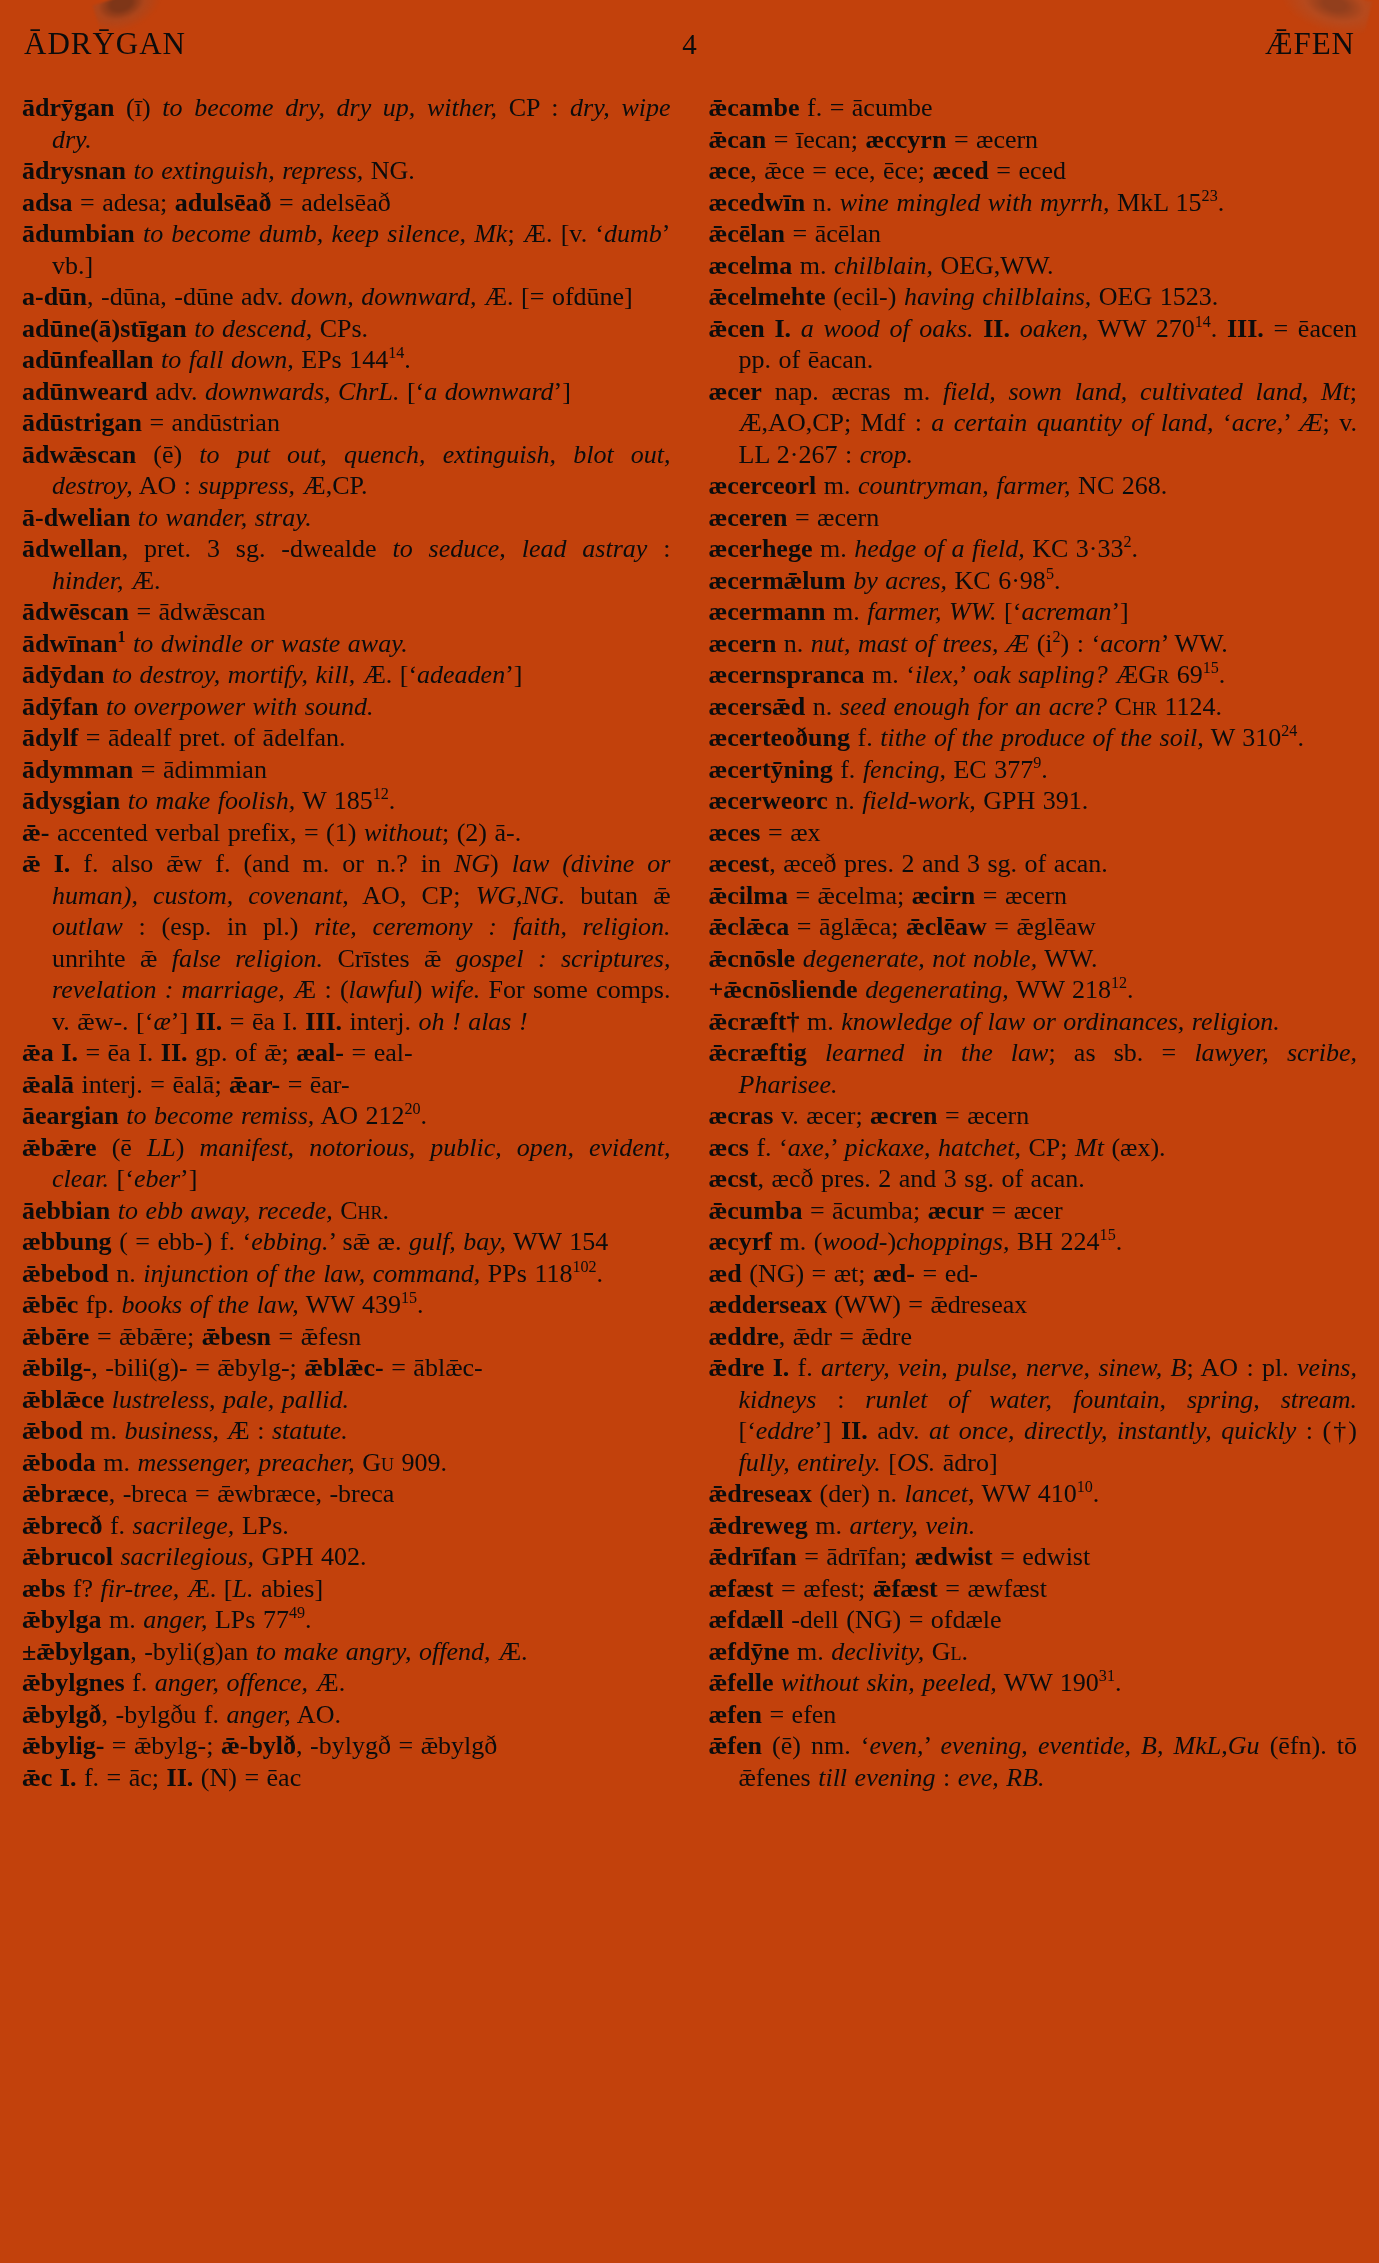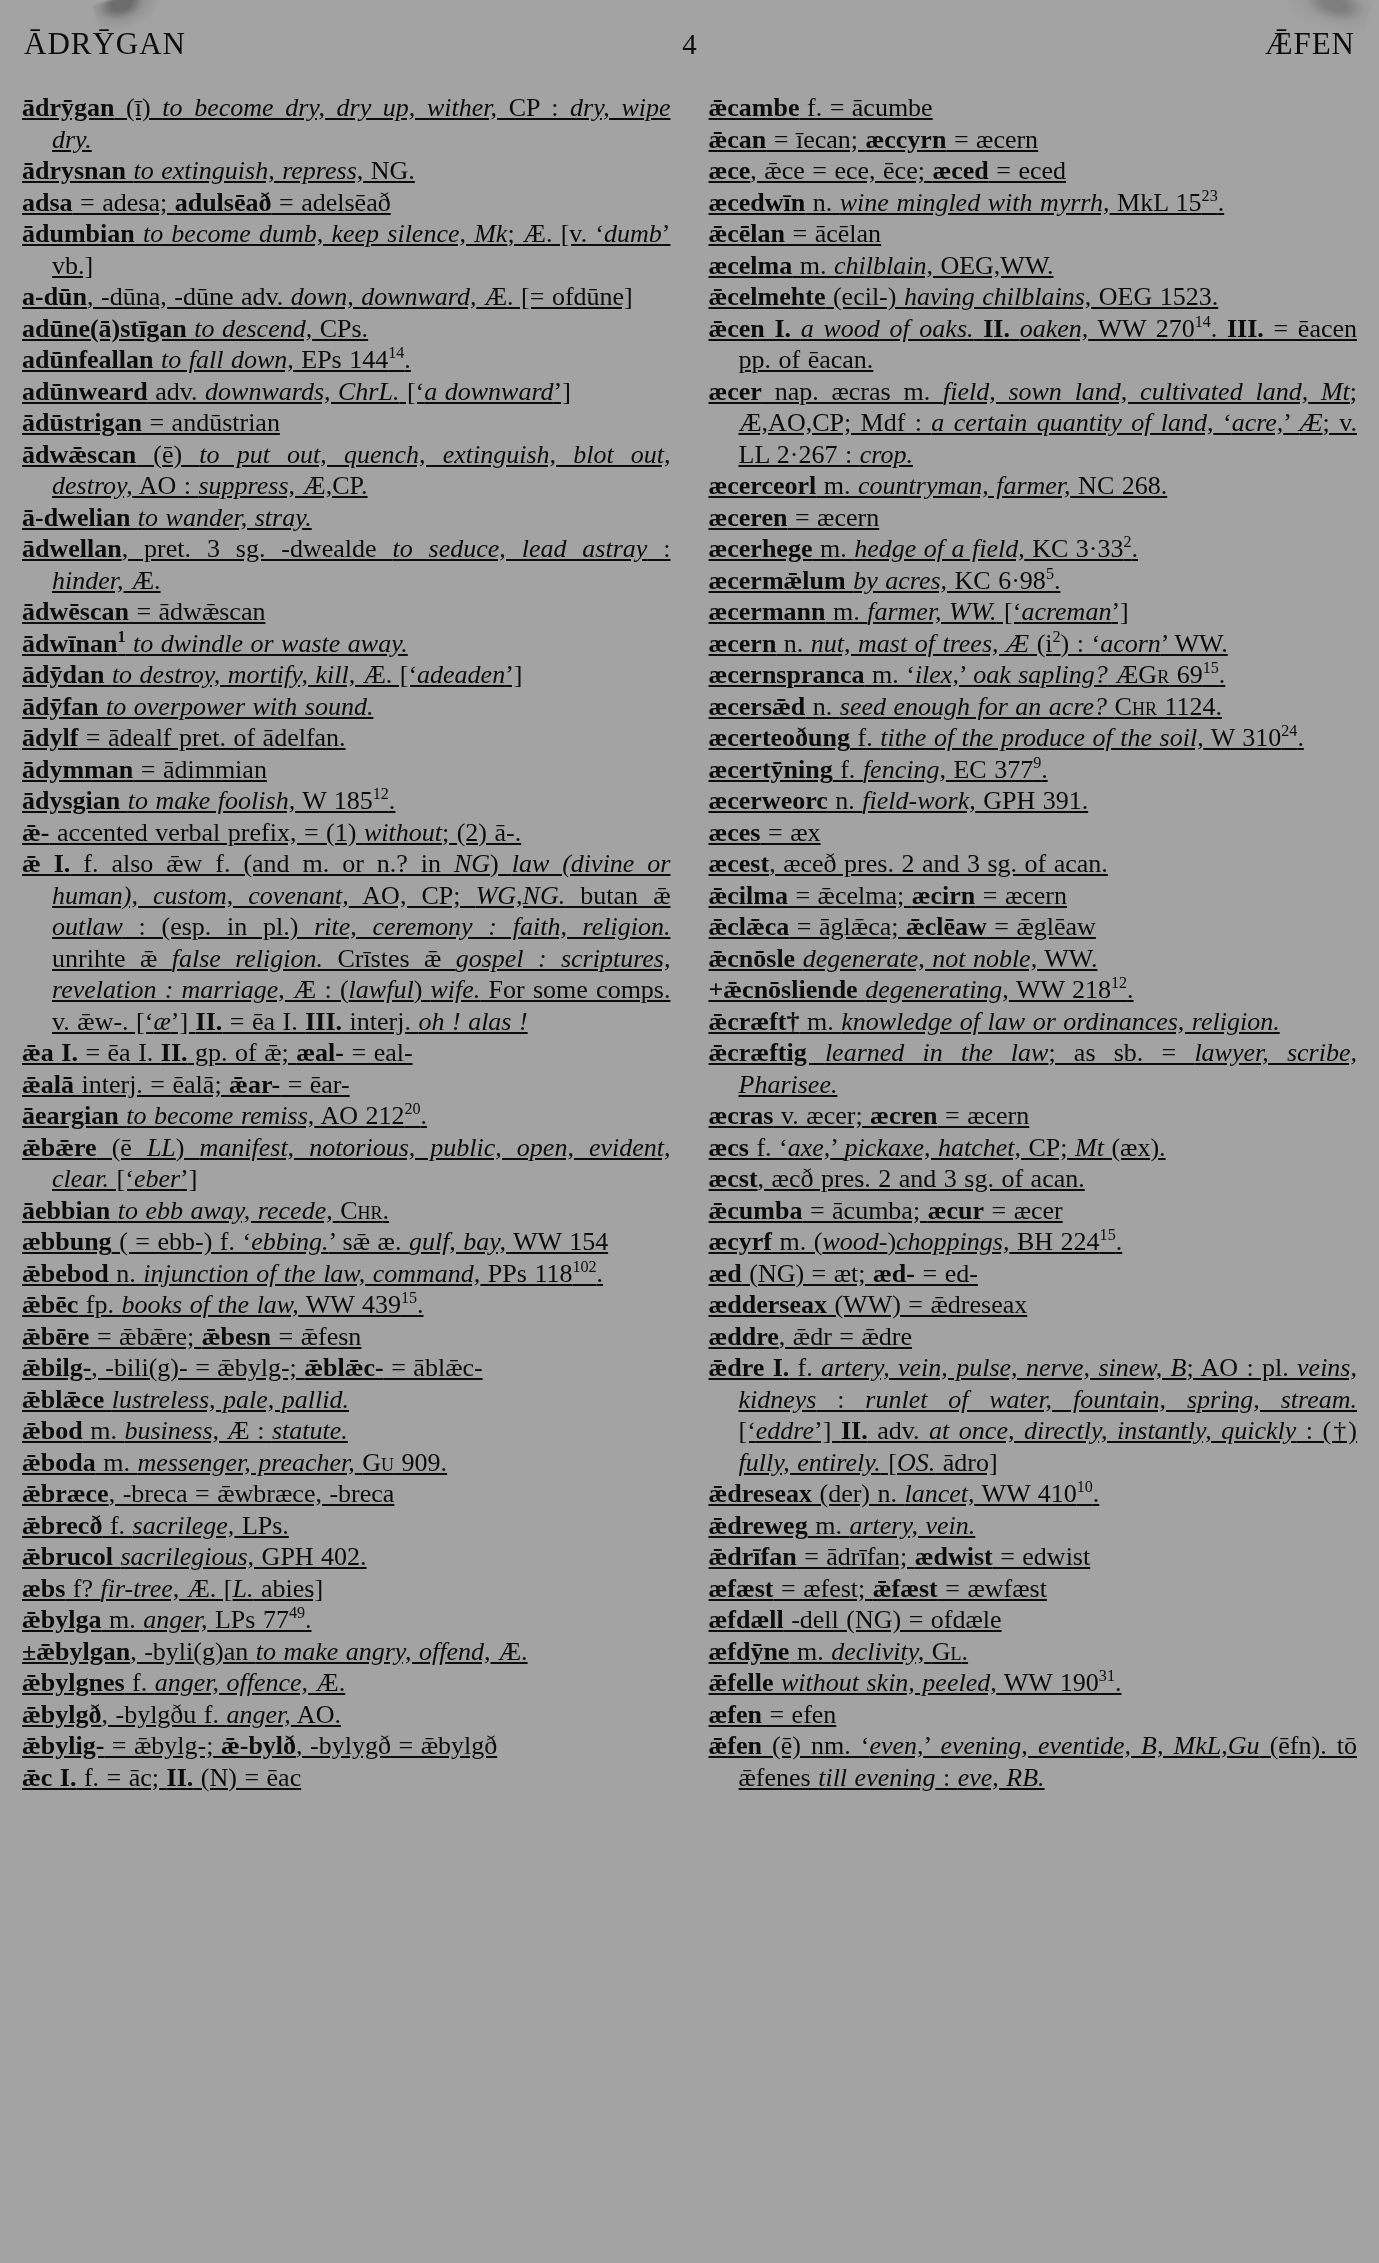--- a/index.html
+++ b/index.html
@@ -5,21 +5,21 @@
   html, body {
     margin: 0;
     padding: 0;
     background: #ffffff;
   }
   .page {
     position: relative;
     width: 1379px;
     height: 2263px;
     box-sizing: border-box;
-    background: #a3a3a3;
+    background: #c2410c;
     color: #0c0c0c;
     font-family: "Liberation Serif", "DejaVu Serif", serif;
     padding: 26px 22px 0 22px;
     overflow: hidden;
   }
   .smudge {
     position: absolute;
     pointer-events: none;
     opacity: 0.55;
   }
@@ -42,21 +42,20 @@
     letter-spacing: 1px;
     margin: 0 2px 30px 2px;
   }
   .header .hword { flex: 1; }
   .header .hleft  { text-align: left; }
   .header .hnum   { text-align: center; font-size: 29px; letter-spacing: 0; }
   .header .hright { text-align: right; }
   .columns {
     display: flex;
     gap: 38px;
-    text-decoration: underline;
   }
   .col {
     flex: 1;
     min-width: 0;
   }
   .entry {
     margin: 0;
     font-size: 26px;
     line-height: 31.5px;
     text-align: justify;

